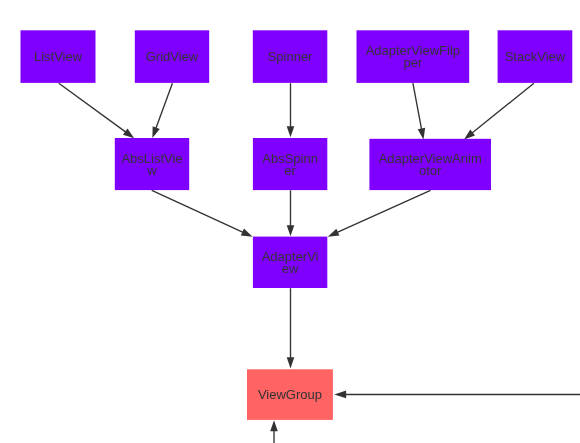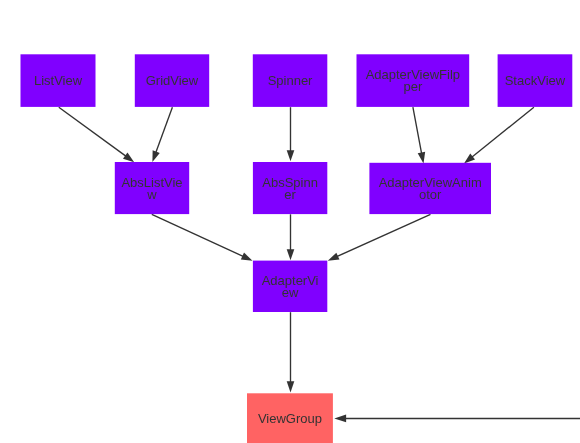--- a/index.html
+++ b/index.html
@@ -12,21 +12,20 @@
     width: 580px;
     height: 443px;
     overflow: hidden;
     font-family: "Liberation Sans", sans-serif;
   }
   #diagram-root {
     position: relative;
     width: 580px;
     height: 338px;
     background: #ffffff;
-    margin-top: 24px;
   }
   svg#diagram-svg {
     position: absolute;
     left: 0;
     top: 0;
     width: 580px;
     height: 443px;
     display: block;
     shape-rendering: geometricPrecision;
   }

